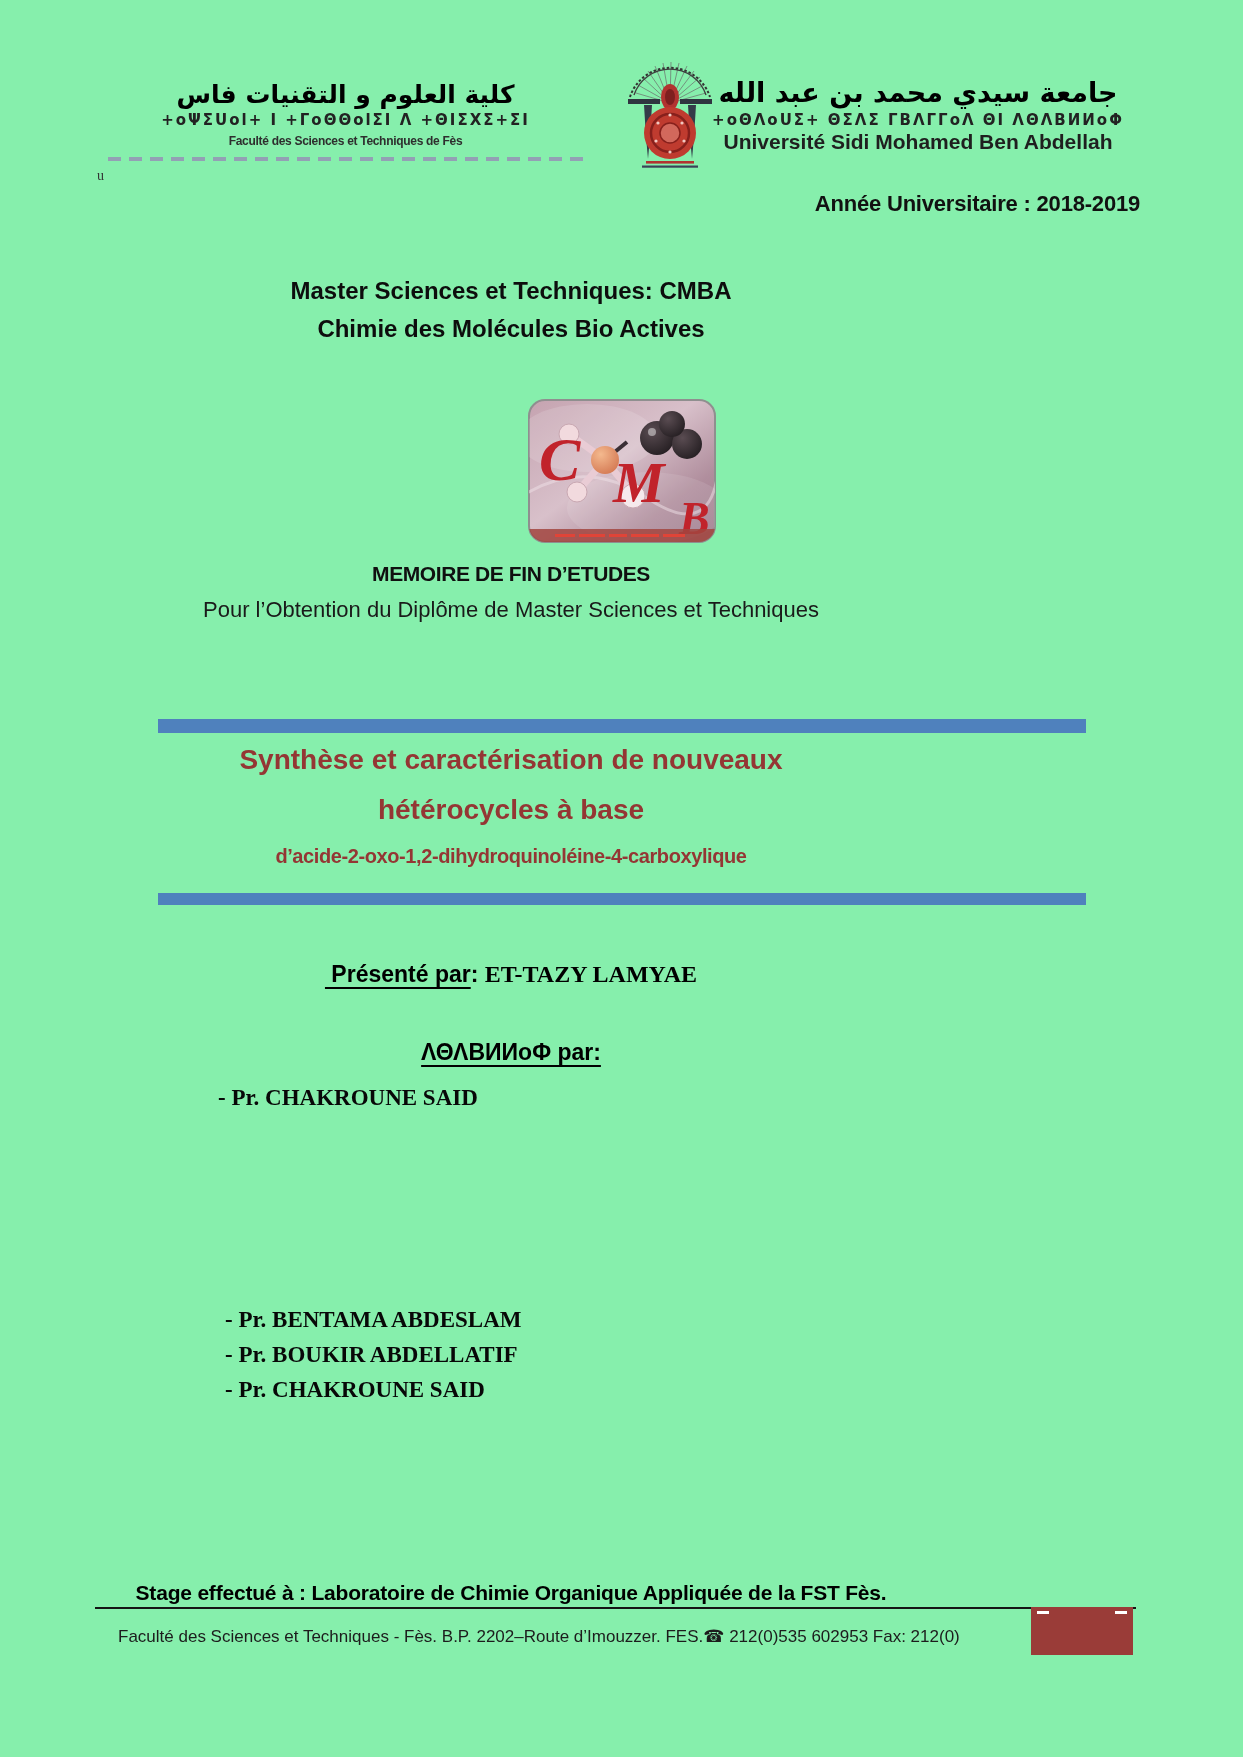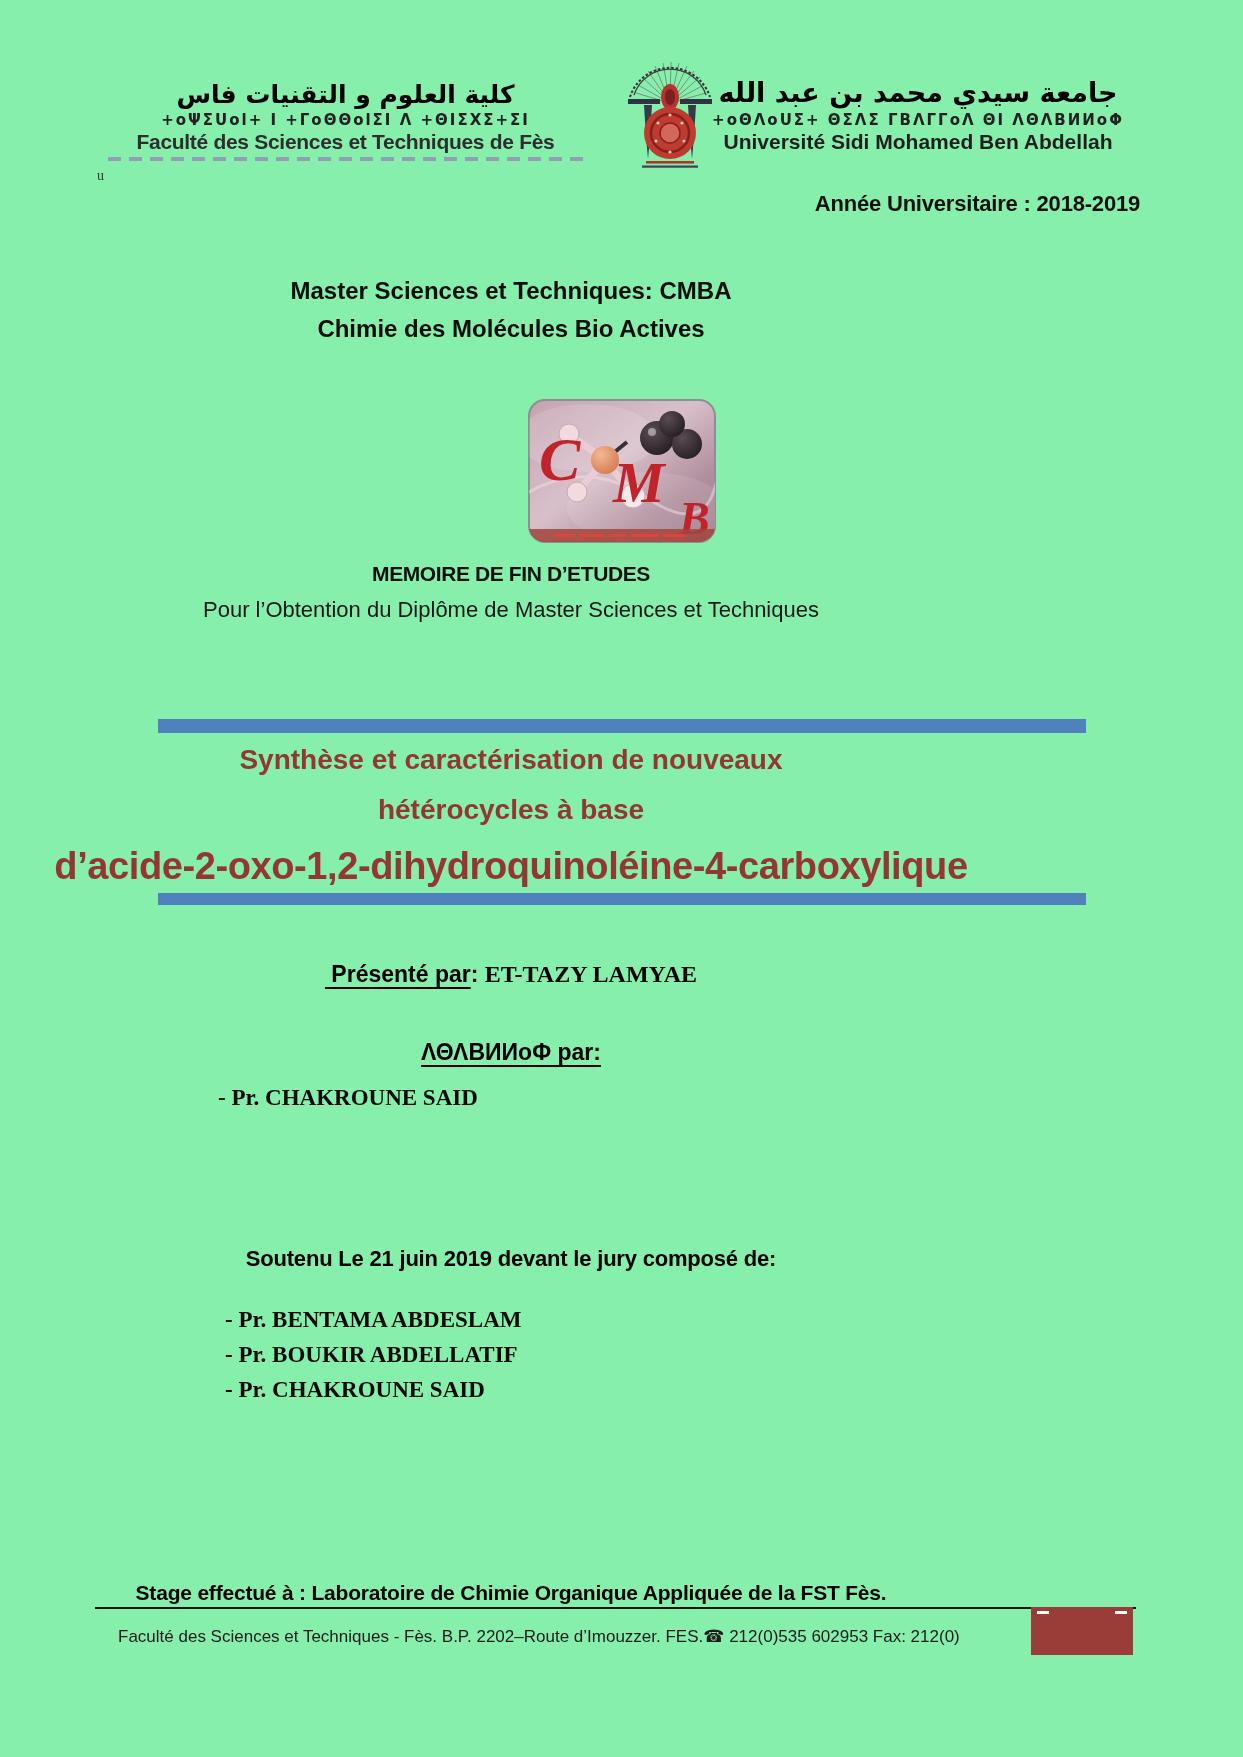--- a/index.html
+++ b/index.html
@@ -9,42 +9,42 @@
   }
   .abs{position:absolute;}
   .ctr{left:0;width:1022px;text-align:center;}
 
   
   .hdr-left{left:88px;top:80px;width:515px;text-align:center;}
   .hdr-right{left:688px;top:76px;width:460px;text-align:center;}
   .ar-l{font-family:"DejaVu Sans",sans-serif;font-weight:bold;font-size:25px;line-height:30px;direction:rtl;}
   .ar-r{font-family:"DejaVu Sans",sans-serif;font-weight:bold;font-size:27px;line-height:34px;direction:rtl;}
   .tif{font-family:"DejaVu Sans",sans-serif;font-weight:bold;font-size:15px;letter-spacing:2px;line-height:20px;color:#222;}
-  .fr-l{font-weight:bold;font-size:21px;line-height:23px;color:#2e2e2e;letter-spacing:-0.3px;}
+  .fr-l{font-weight:bold;font-size:12px;line-height:23px;color:#2e2e2e;letter-spacing:-0.3px;}
   .fr-r{font-weight:bold;font-size:21px;line-height:24px;color:#1f1f1f;}
   .dashes{height:4px;margin:4px 20px 0 20px;
     background:repeating-linear-gradient(90deg,#93a0b4 0 13px,transparent 13px 21px);}
   .stray{left:97px;top:168px;font-family:"Liberation Serif",serif;font-size:14px;color:#333;}
 
   .annee{right:103px;top:191px;font-weight:bold;font-size:22px;letter-spacing:-0.2px;color:#111;}
 
   .master{top:272px;font-weight:bold;font-size:24px;line-height:38px;color:#0d0d0d;}
 
   .cmba-logo{left:527px;top:398px;width:190px;height:146px;}
 
   .memoire{top:562px;font-weight:bold;font-size:21px;letter-spacing:-0.4px;color:#101010;}
   .obtention{top:597px;font-size:22px;color:#1a1a1a;}
 
   .bar{left:158px;width:928px;background:#4f81bd;}
   .bar1{top:719px;height:14px;}
   .bar2{top:893px;height:12px;}
   .ttl{font-weight:bold;color:#943634;}
   .ttl1{top:744px;font-size:28px;}
   .ttl2{top:794px;font-size:28px;}
-  .ttl3{top:845px;font-size:38px;letter-spacing:-0.4px;}
+  .ttl3{top:845px;font-size:20px;letter-spacing:-0.4px;}
 
   .presented{top:961px;font-size:23px;}
   .u-line{font-weight:bold;text-decoration:underline;text-decoration-thickness:2px;text-underline-offset:5px;white-space:pre;}
   .serifname{font-family:"Liberation Serif",serif;font-weight:bold;font-size:24px;}
   .encadre{top:1039px;font-size:23px;}
   .jline{font-family:"Liberation Serif",serif;font-weight:bold;font-size:23px;color:#080808;}
   .sup{left:218px;top:1085px;}
   .soutenu{top:1246px;font-weight:bold;font-size:22px;letter-spacing:-0.2px;}
   .jury{left:225px;top:1302px;line-height:35px;}
   .stage{top:1581px;font-weight:bold;font-size:21px;letter-spacing:-0.2px;}
@@ -187,21 +187,20 @@
   <div class="abs ctr presented">
     <span class="u-line"> Présenté par</span><span style="font-weight:bold;">: </span><span class="serifname">ET-TAZY LAMYAE</span>
   </div>
 
   <div class="abs ctr encadre">
     <span class="u-line">ΛΘΛΒИИoΦ par:</span>
   </div>
 
   <div class="abs jline sup">- Pr. CHAKROUNE SAID</div>
 
-  <div class="abs ctr soutenu">Soutenu Le 21 juin 2019 devant le jury composé de:</div>
 
   <div class="abs jury">
     <div class="jline">- Pr. BENTAMA ABDESLAM</div>
     <div class="jline">- Pr. BOUKIR ABDELLATIF</div>
     <div class="jline">- Pr. CHAKROUNE SAID</div>
   </div>
 
   <div class="abs ctr stage">Stage effectué à : Laboratoire de Chimie Organique Appliquée de la FST Fès.</div>
 
   <div class="abs frule"></div>

